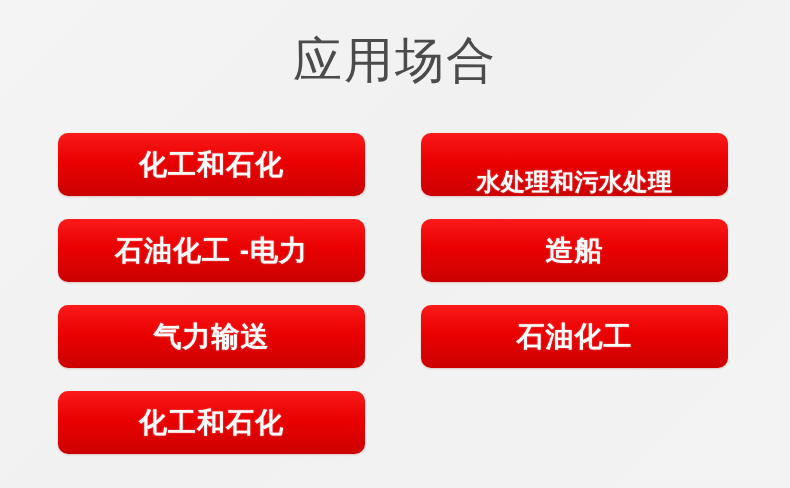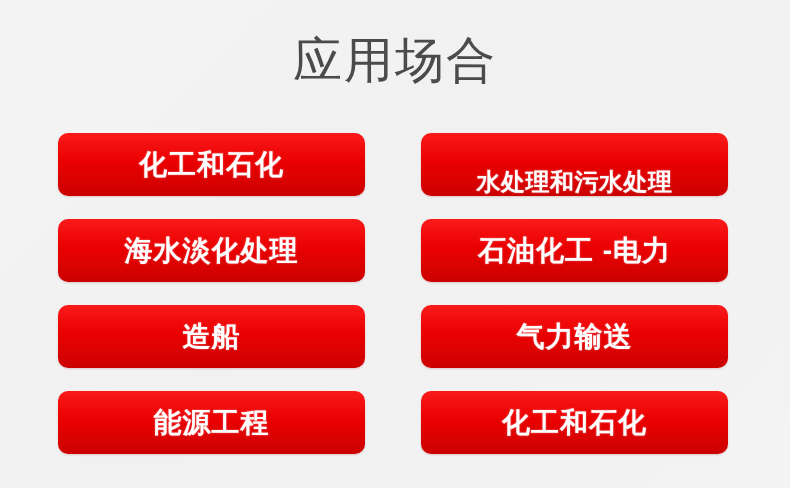--- a/index.html
+++ b/index.html
@@ -106,38 +106,35 @@
   <div class="grid">
 
     <div class="pill">
       <span class="pill-label">化工和石化</span>
     </div>
 
     <div class="pill">
       <span class="pill-label wide">水处理和污水处理</span>
     </div>
 
-    <div class="pill">
-      <span class="pill-label">海水淡化处理</span>
-    </div>
 
     <div class="pill">
       <span class="pill-label">石油化工 -电力</span>
     </div>
 
     <div class="pill">
       <span class="pill-label">造船</span>
     </div>
 
     <div class="pill">
       <span class="pill-label">气力输送</span>
     </div>
 
     <div class="pill">
-      <span class="pill-label">能源工程</span>
+      <span class="pill-label">石油化工</span>
     </div>
 
     <div class="pill">
       <span class="pill-label">化工和石化</span>
     </div>
 
   </div>
 </div>
 
 </body></html>

